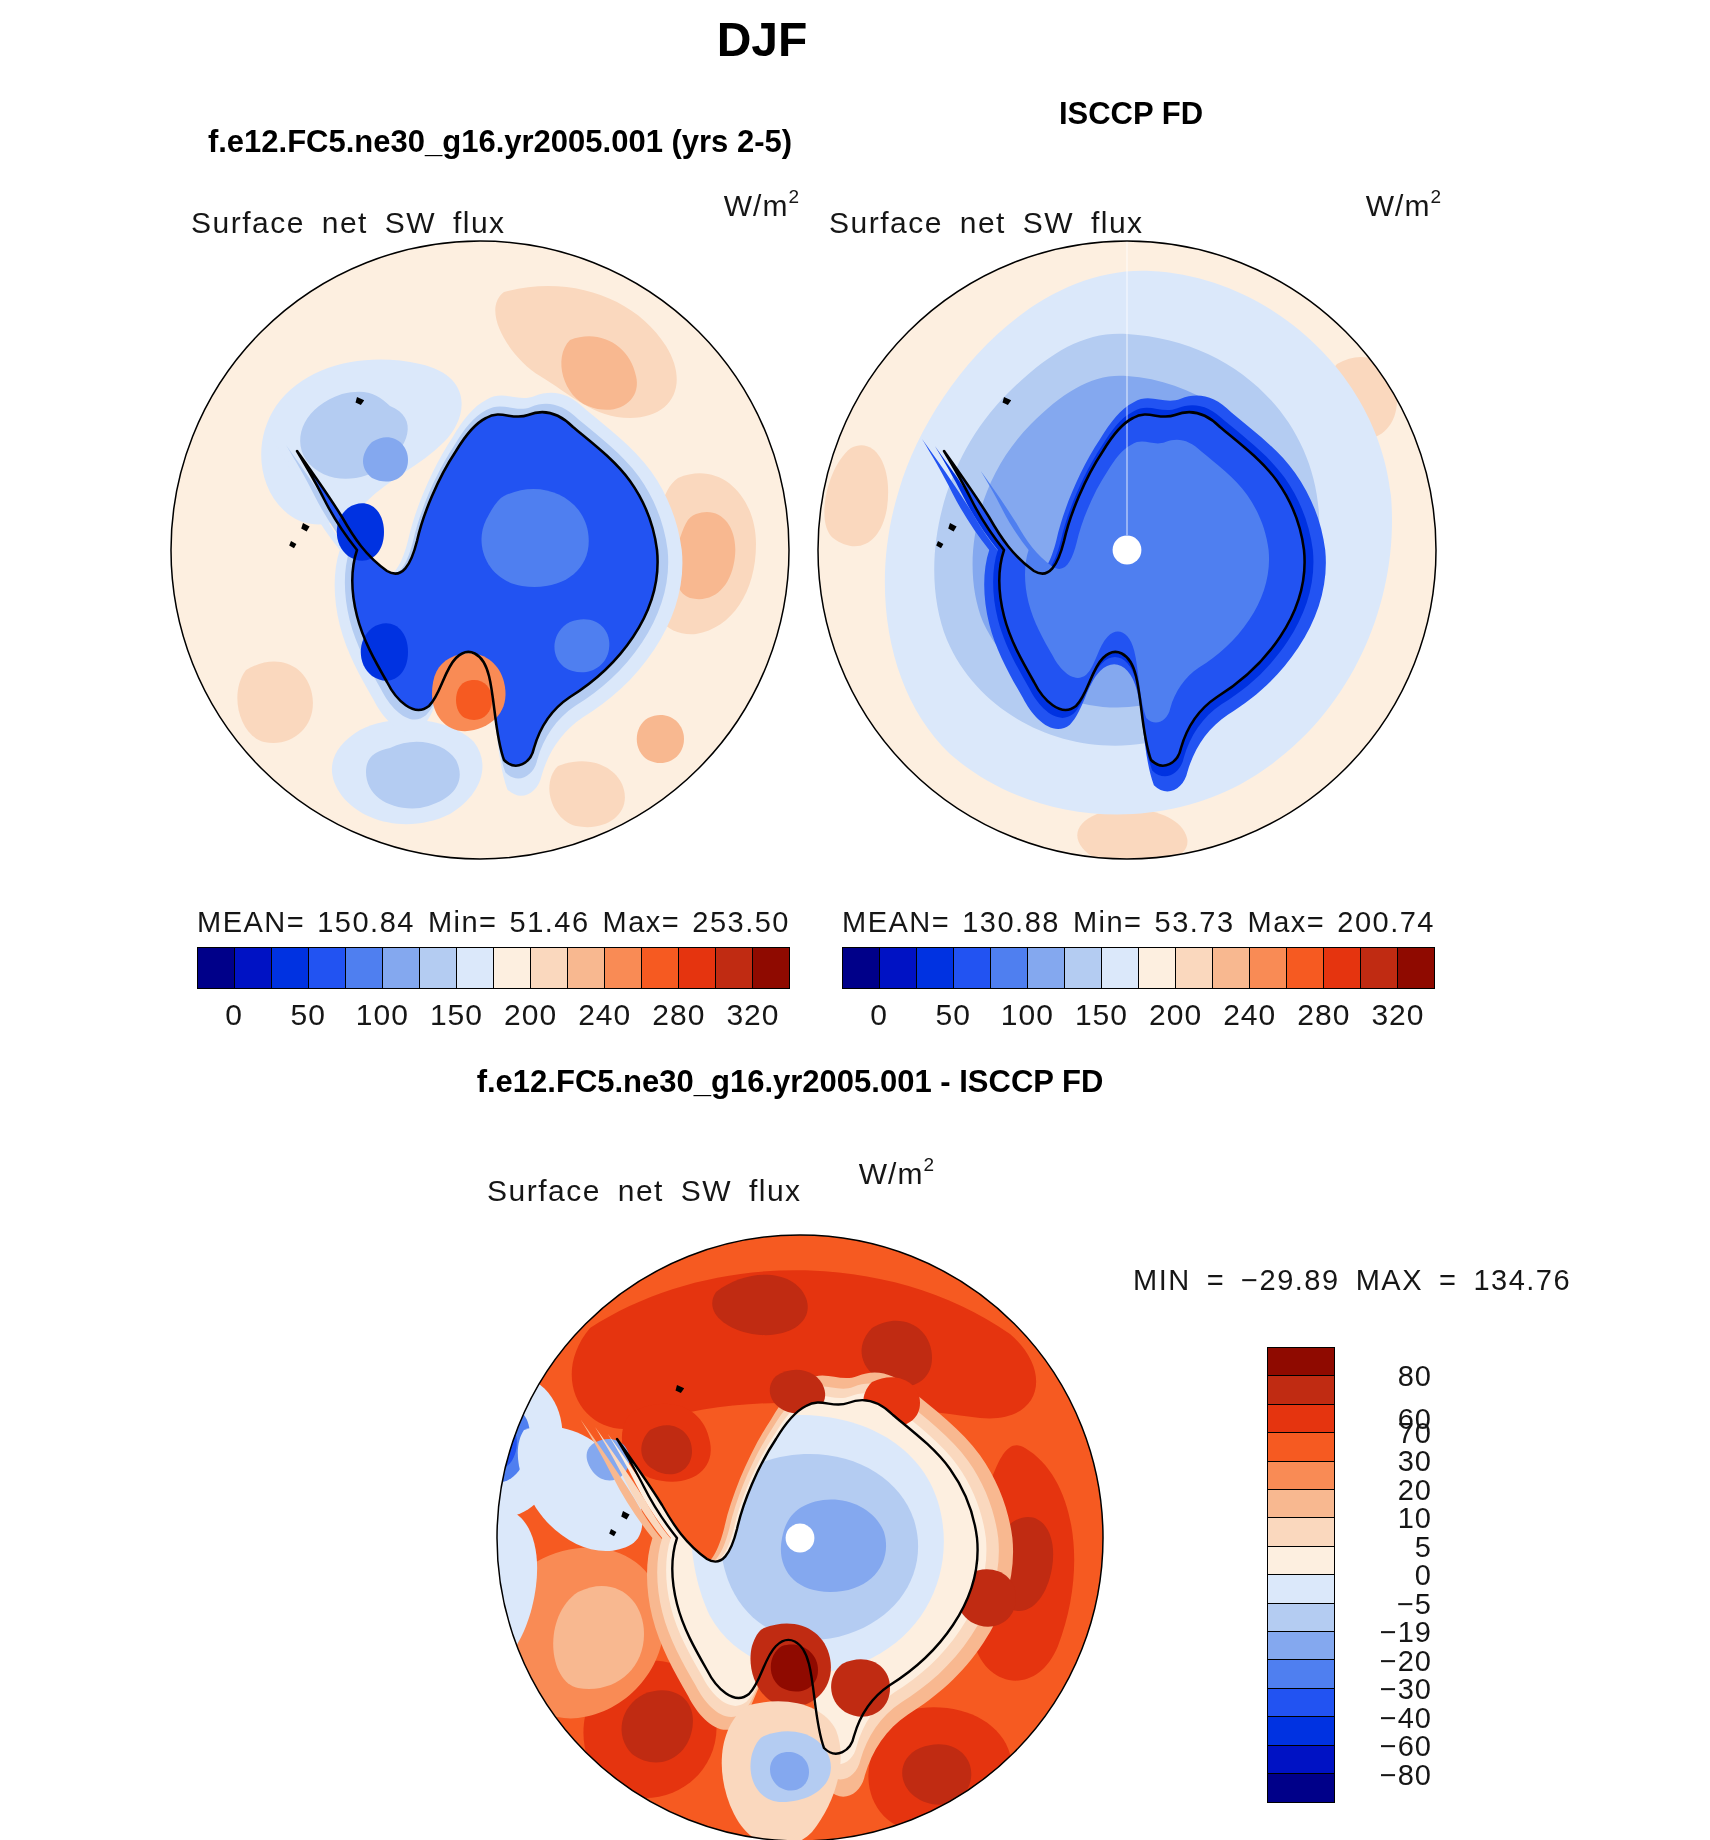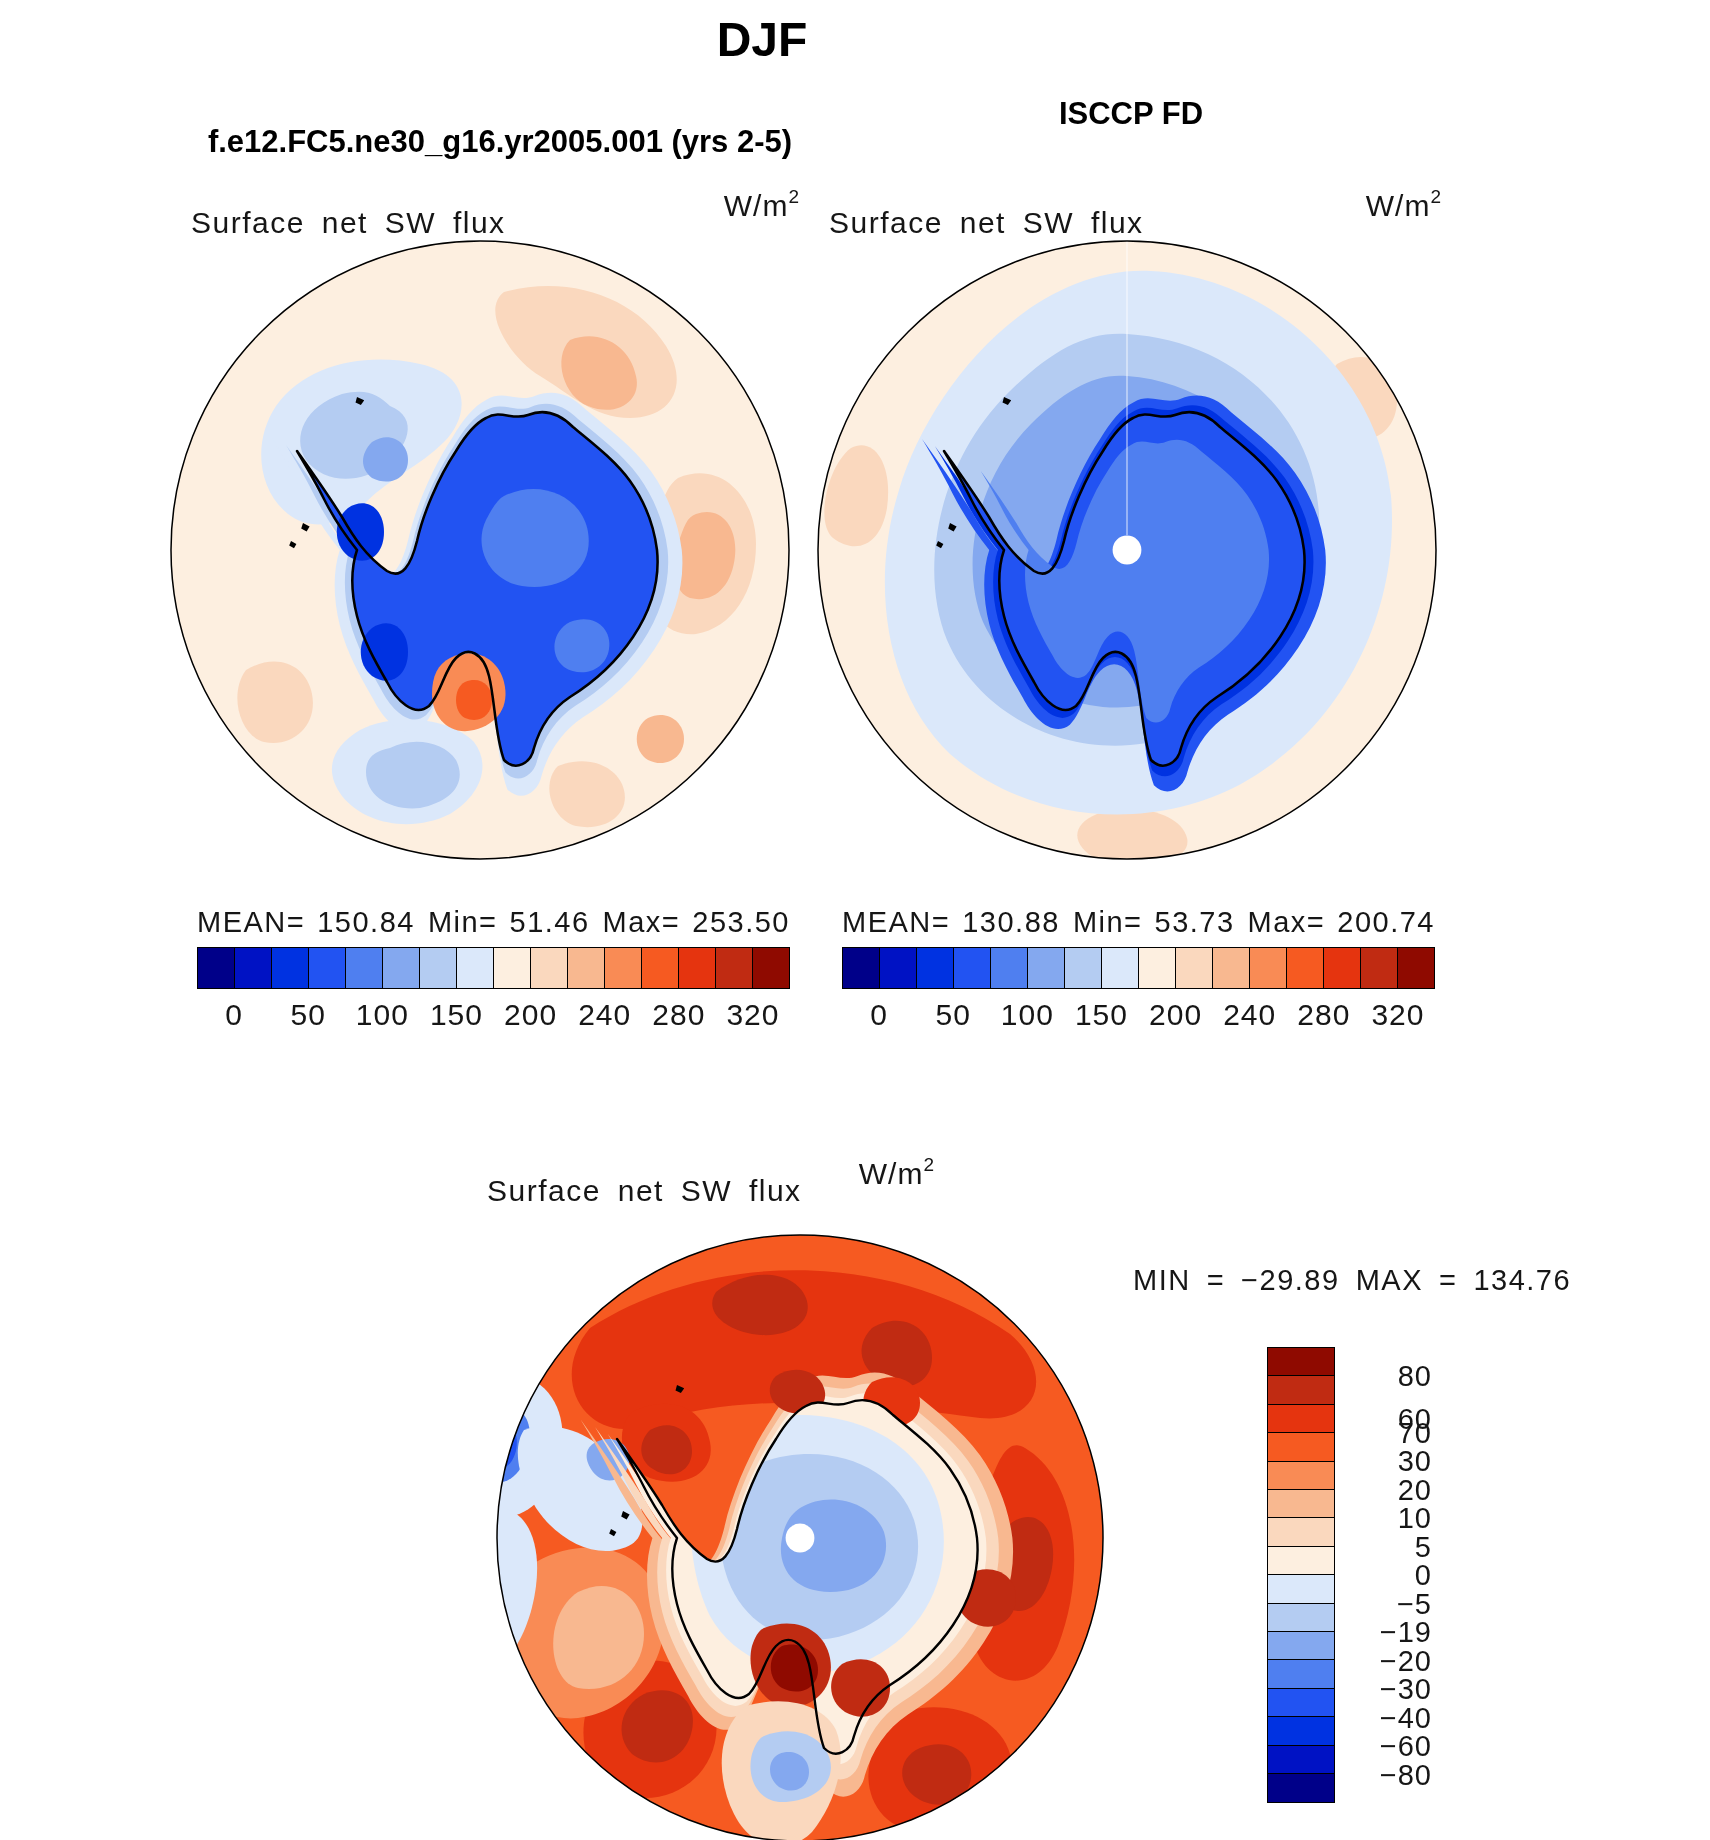--- a/index.html
+++ b/index.html
@@ -210,20 +210,21 @@
       <span style="left: 6.25%;">0</span>
       <span style="left: 18.75%;">50</span>
       <span style="left: 31.25%;">100</span>
       <span style="left: 43.75%;">150</span>
       <span style="left: 56.25%;">200</span>
       <span style="left: 68.75%;">240</span>
       <span style="left: 81.25%;">280</span>
       <span style="left: 93.75%;">320</span>
     </div>
 
+  <div class="abs ctr boldhead subtitle" style="left:790px;top:1064px;">f.e12.FC5.ne30_g16.yr2005.001 - ISCCP FD</div>
   <div class="abs thin fieldlab" style="left:487px;top:1174px;">Surface net SW flux</div>
   <div class="abs thin units" style="right:775px;top:1156px;"><span>W/m</span><sup>2</sup></div>
   <div class="abs thin" style="left:1133px;top:1264px;font-size:29px;display:flex;gap:16px;">
     <span>MIN</span>
     <span>=</span>
     <span>−29.89</span>
     <span>MAX</span>
     <span>=</span>
     <span>134.76</span>
   </div>

